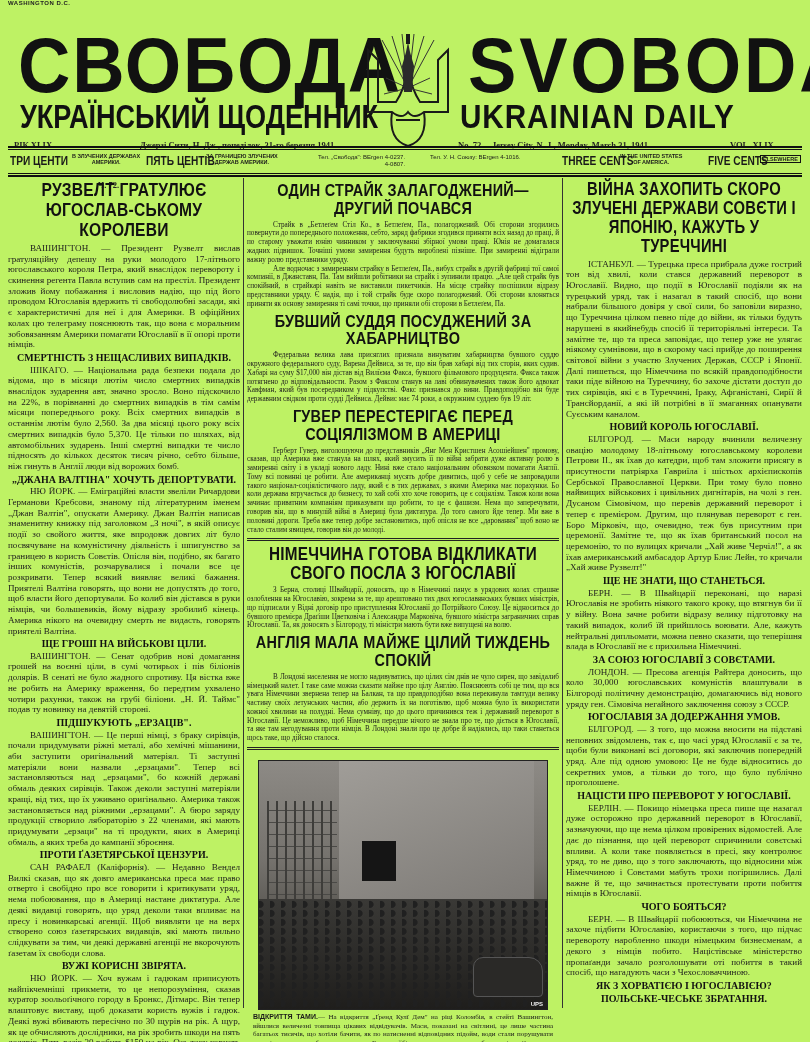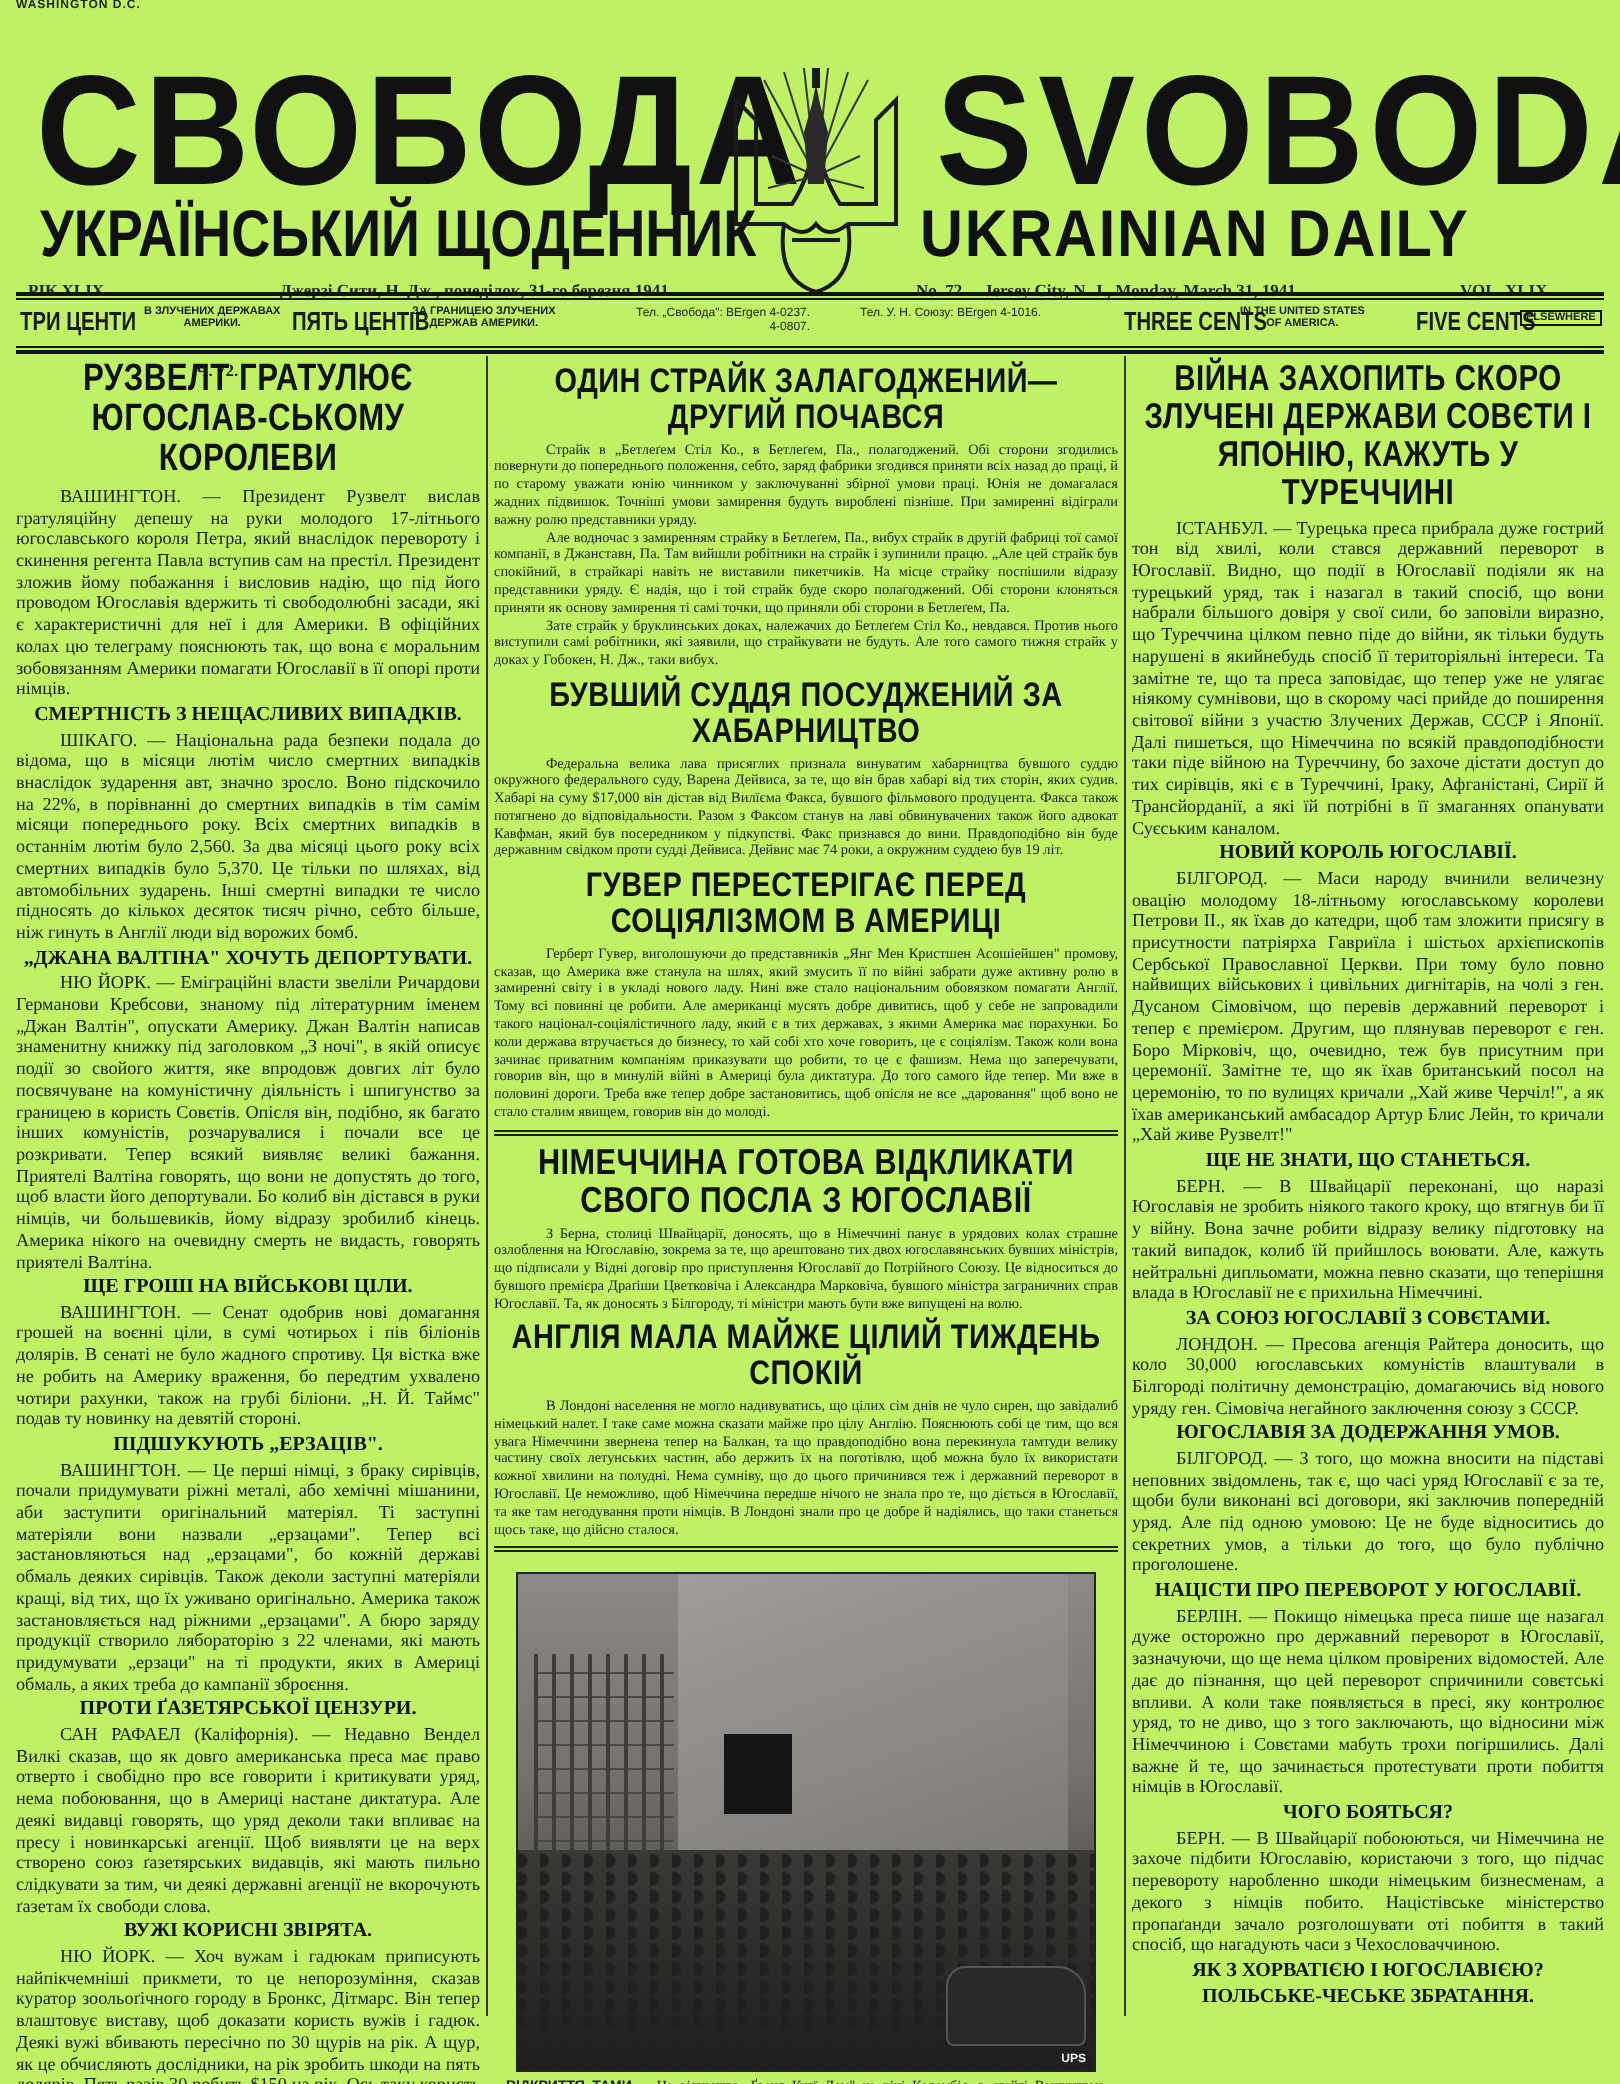--- a/index.html
+++ b/index.html
@@ -180,21 +180,20 @@
 
     <div class="hed sub">ВУЖІ КОРИСНІ ЗВІРЯТА.</div>
     <div class="body">НЮ ЙОРК. — Хоч вужам і гадюкам приписують найпікчемніші прикмети, то це непорозуміння, сказав куратор зоольоґічного городу в Бронкс, Дітмарс. Він тепер влаштовує виставу, щоб доказати користь вужів і гадюк. Деякі вужі вбивають пересічно по 30 щурів на рік. А щур, як це обчисляють дослідники, на рік зробить шкоди на пять долярів. Пять разів 30 робить $150 на рік. Ось таку користь приносять деякі вужі. Щодо гадюк, то їх отруї небезпечні, коли походять просто від укушення. Але коли ті отруї добути гадюкам з зубів, то можна з них робити дуже корисні ліки, говорив Дітмарс.</div>
 
   </div>
 
   <div class="col mid">
     <div class="hed mid">ОДИН СТРАЙК ЗАЛАГОДЖЕНИЙ—ДРУГИЙ ПОЧАВСЯ</div>
     <div class="body wide">Страйк в „Бетлеґем Стіл Ко., в Бетлеґем, Па., полагоджений. Обі сторони згодились повернути до попереднього положення, себто, заряд фабрики згодився приняти всіх назад до праці, й по старому уважати юнію чинником у заключуванні збірної умови праці. Юнія не домагалася жадних підвишок. Точніші умови замирення будуть вироблені пізніше. При замиренні відіграли важну ролю представники уряду.</div>
     <div class="body wide">Але водночас з замиренням страйку в Бетлеґем, Па., вибух страйк в другій фабриці тої самої компанії, в Джанставн, Па. Там вийшли робітники на страйк і зупинили працю. „Але цей страйк був спокійний, в страйкарі навіть не виставили пикетчиків. На місце страйку поспішили відразу представники уряду. Є надія, що і той страйк буде скоро полагоджений. Обі сторони клоняться приняти як основу замирення ті самі точки, що приняли обі сторони в Бетлеґем, Па.</div>
-    <div class="body wide">Зате страйк у бруклинських доках, належачих до Бетлеґем Стіл Ко., невдався. Против нього виступили самі робітники, які заявили, що страйкувати не будуть. Але того самого тижня страйк у доках у Гобокен, Н. Дж., таки вибух.</div>
 
     <div class="hed mid">БУВШИЙ СУДДЯ ПОСУДЖЕНИЙ ЗА ХАБАРНИЦТВО</div>
     <div class="body wide">Федеральна велика лава присяглих признала винуватим хабарництва бувшого суддю окружного федерального суду, Варена Дейвиса, за те, що він брав хабарі від тих сторін, яких судив. Хабарі на суму $17,000 він дістав від Вилїєма Факса, бувшого фільмового продуцента. Факса також потягнено до відповідальности. Разом з Факсом станув на лаві обвинувачених також його адвокат Кавфман, який був посередником у підкупстві. Факс признався до вини. Правдоподібно він буде державним свідком проти судді Дейвиса. Дейвис має 74 роки, а окружним суддею був 19 літ.</div>
 
     <div class="hed mid">ГУВЕР ПЕРЕСТЕРІГАЄ ПЕРЕД СОЦІЯЛІЗМОМ В АМЕРИЦІ</div>
     <div class="body wide">Герберт Гувер, виголошуючи до представників „Янг Мен Кристшен Асошіейшен" промову, сказав, що Америка вже станула на шлях, який змусить її по війні забрати дуже активну ролю в замиренні світу і в укладі нового ладу. Нині вже стало національним обовязком помагати Англії. Тому всі повинні це робити. Але американці мусять добре дивитись, щоб у себе не запровадили такого націонал-соціялістичного ладу, який є в тих державах, з якими Америка має порахунки. Бо коли держава втручається до бизнесу, то хай собі хто хоче говорить, це є соціялізм. Також коли вона зачинає приватним компаніям приказувати що робити, то це є фашизм. Нема що заперечувати, говорив він, що в минулій війні в Америці була диктатура. До того самого йде тепер. Ми вже в половині дороги. Треба вже тепер добре застановитись, щоб опісля не все „даровання" щоб воно не стало сталим явищем, говорив він до молоді.</div>
 
     <div class="hr2"></div>
 
     <div class="hed mid" style="font-size:18px;">НІМЕЧЧИНА ГОТОВА ВІДКЛИКАТИ СВОГО ПОСЛА З ЮГОСЛАВІЇ</div>

